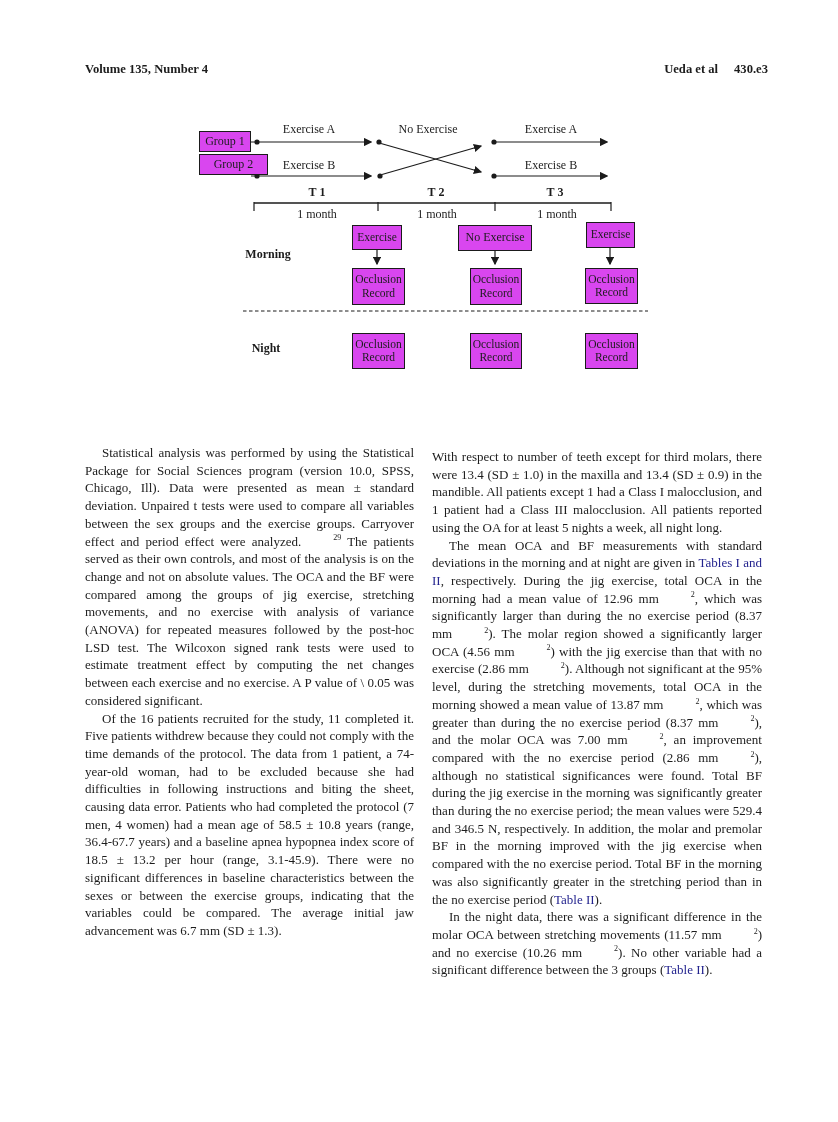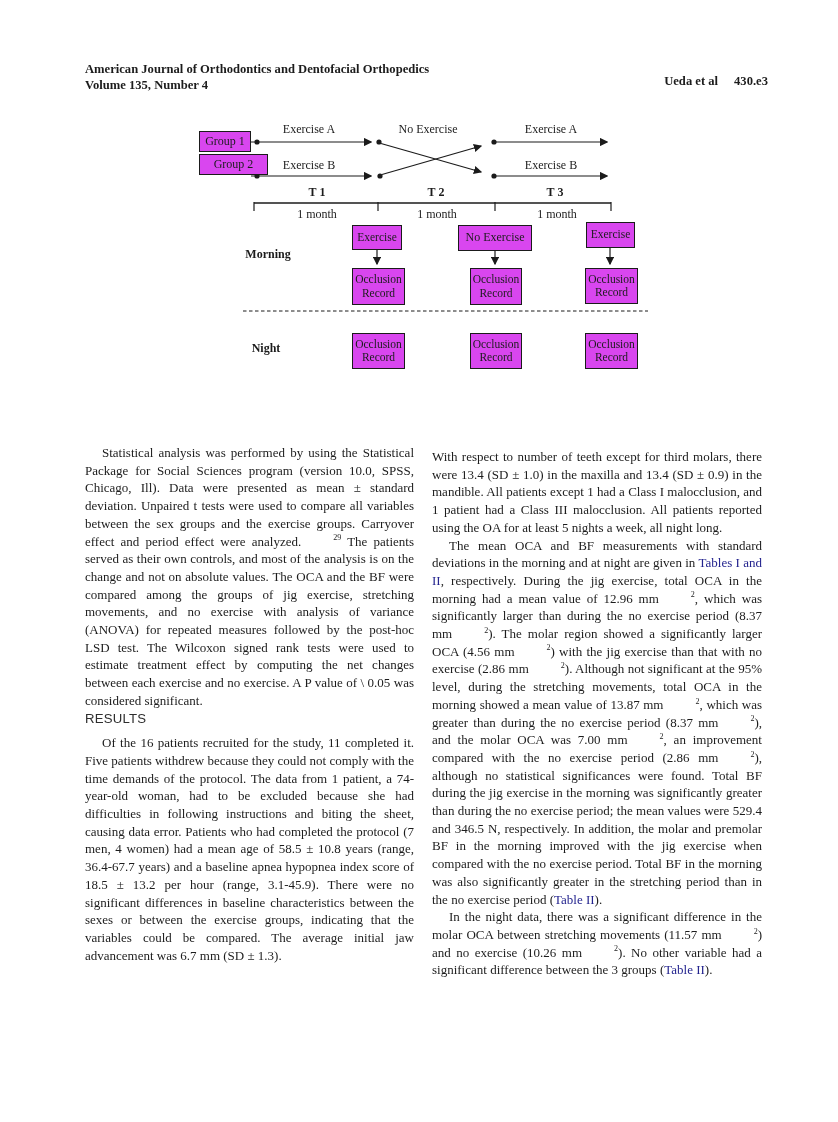--- a/index.html
+++ b/index.html
@@ -2,21 +2,21 @@
 <html><head>
 <meta charset="utf-8">
 <style>
   html,body { margin:0; padding:0; background:#ffffff; }
   .page {
     position:relative; width:838px; height:1122px; background:#ffffff;
     font-family:"Liberation Serif", serif; color:#1c1c1c; overflow:hidden;
   }
   
   .header-left { position:absolute; left:85px; top:62px; font-weight:bold; font-size:12.6px; line-height:15.6px; }
-  .header-right { position:absolute; right:70px; top:74px; font-weight:bold; font-size:12.6px; white-space:nowrap; }
+  .header-right { position:absolute; right:70px; top:62px; font-weight:bold; font-size:12.6px; white-space:nowrap; }
   .header-right .pageno { margin-left:16px; }
 
   
   .figure { position:absolute; left:180px; top:118px; width:500px; height:262px; font-size:12px; }
   .fig-svg { position:absolute; left:0; top:0; }
   .fbox {
     position:absolute; border:1.5px solid #1b1b1b; background:#d946ef; box-sizing:border-box;
     display:flex; align-items:center; justify-content:center; text-align:center; line-height:13.5px;
   }
   .or-box { white-space:pre-line; font-size:11.5px; line-height:13.5px; }
@@ -41,21 +41,20 @@
   p.indent { text-indent:17px; }
   sup { font-size:0.62em; line-height:0; vertical-align:super;margin-left:32px; }
   .link { color:#23238e; cursor:pointer; }
 </style>
 </head>
 <body>
 
 <div class="page">
 
   <div class="header-left">
-    <div>American Journal of Orthodontics and Dentofacial Orthopedics</div>
     <div>Volume 135, Number 4</div>
   </div>
   <div class="header-right">
     <span>Ueda et al</span><span class="pageno">430.e3</span>
   </div>
 
   <div class="figure">
     <svg class="fig-svg" width="500" height="262" viewBox="0 0 500 262">
       <defs>
         <marker id="arr" viewBox="0 0 10 10" refX="8.5" refY="5" markerWidth="7" markerHeight="7" orient="auto-start-reverse">
@@ -129,21 +128,20 @@
 Record</div>
     <div class="fbox or-box" style="left:290px; top:215px; width:52px; height:36px;">Occlusion
 Record</div>
     <div class="fbox or-box" style="left:405px; top:215px; width:53px; height:36px;">Occlusion
 Record</div>
   </div>
 
 
   <div class="col col-left">
     <p class="bt indent"><span>Statistical analysis was performed by using the Statistical Package for Social Sciences program (version 10.0, SPSS, Chicago, Ill). Data were presented as mean ± standard deviation. Unpaired t tests were used to compare all variables between the sex groups and the exercise groups. Carryover effect and period effect were analyzed.</span><sup>29</sup><span> The patients served as their own controls, and most of the analysis is on the change and not on absolute values. The OCA and the BF were compared among the groups of jig exercise, stretching movements, and no exercise with analysis of variance (ANOVA) for repeated measures followed by the post-hoc LSD test. The Wilcoxon signed rank tests were used to estimate treatment effect by computing the net changes between each exercise and no exercise. A P value of \ 0.05 was considered significant.</span></p>
-    <h2 class="sec sec-results">RESULTS</h2>
     <p class="bt indent"><span>Of the 16 patients recruited for the study, 11 completed it. Five patients withdrew because they could not comply with the time demands of the protocol. The data from 1 patient, a 74-year-old woman, had to be excluded because she had difficulties in following instructions and biting the sheet, causing data error. Patients who had completed the protocol (7 men, 4 women) had a mean age of 58.5 ± 10.8 years (range, 36.4-67.7 years) and a baseline apnea hypopnea index score of 18.5 ± 13.2 per hour (range, 3.1-45.9). There were no significant differences in baseline characteristics between the sexes or between the exercise groups, indicating that the variables could be compared. The average initial jaw advancement was 6.7 mm (SD ± 1.3).</span></p>
   </div>
 
   <div class="col col-right">
     <p class="bt"><span>With respect to number of teeth except for third molars, there were 13.4 (SD ± 1.0) in the maxilla and 13.4 (SD ± 0.9) in the mandible. All patients except 1 had a Class I malocclusion, and 1 patient had a Class III malocclusion. All patients reported using the OA for at least 5 nights a week, all night long.</span></p>
     <p class="bt indent"><span>The mean OCA and BF measurements with standard deviations in the morning and at night are given in </span><span class="link">Tables I and II</span><span>, respectively. During the jig exercise, total OCA in the morning had a mean value of 12.96 mm</span><sup>2</sup><span>, which was significantly larger than during the no exercise period (8.37 mm</span><sup>2</sup><span>). The molar region showed a significantly larger OCA (4.56 mm</span><sup>2</sup><span>) with the jig exercise than that with no exercise (2.86 mm</span><sup>2</sup><span>). Although not significant at the 95% level, during the stretching movements, total OCA in the morning showed a mean value of 13.87 mm</span><sup>2</sup><span>, which was greater than during the no exercise period (8.37 mm</span><sup>2</sup><span>), and the molar OCA was 7.00 mm</span><sup>2</sup><span>, an improvement compared with the no exercise period (2.86 mm</span><sup>2</sup><span>), although no statistical significances were found. Total BF during the jig exercise in the morning was significantly greater than during the no exercise period; the mean values were 529.4 and 346.5 N, respectively. In addition, the molar and premolar BF in the morning improved with the jig exercise when compared with the no exercise period. Total BF in the morning was also significantly greater in the stretching period than in the no exercise period (</span><span class="link">Table II</span><span>).</span></p>
     <p class="bt indent"><span>In the night data, there was a significant difference in the molar OCA between stretching movements (11.57 mm</span><sup>2</sup><span>) and no exercise (10.26 mm</span><sup>2</sup><span>). No other variable had a significant difference between the 3 groups (</span><span class="link">Table II</span><span>).</span></p>
   </div>
 
 </div>

